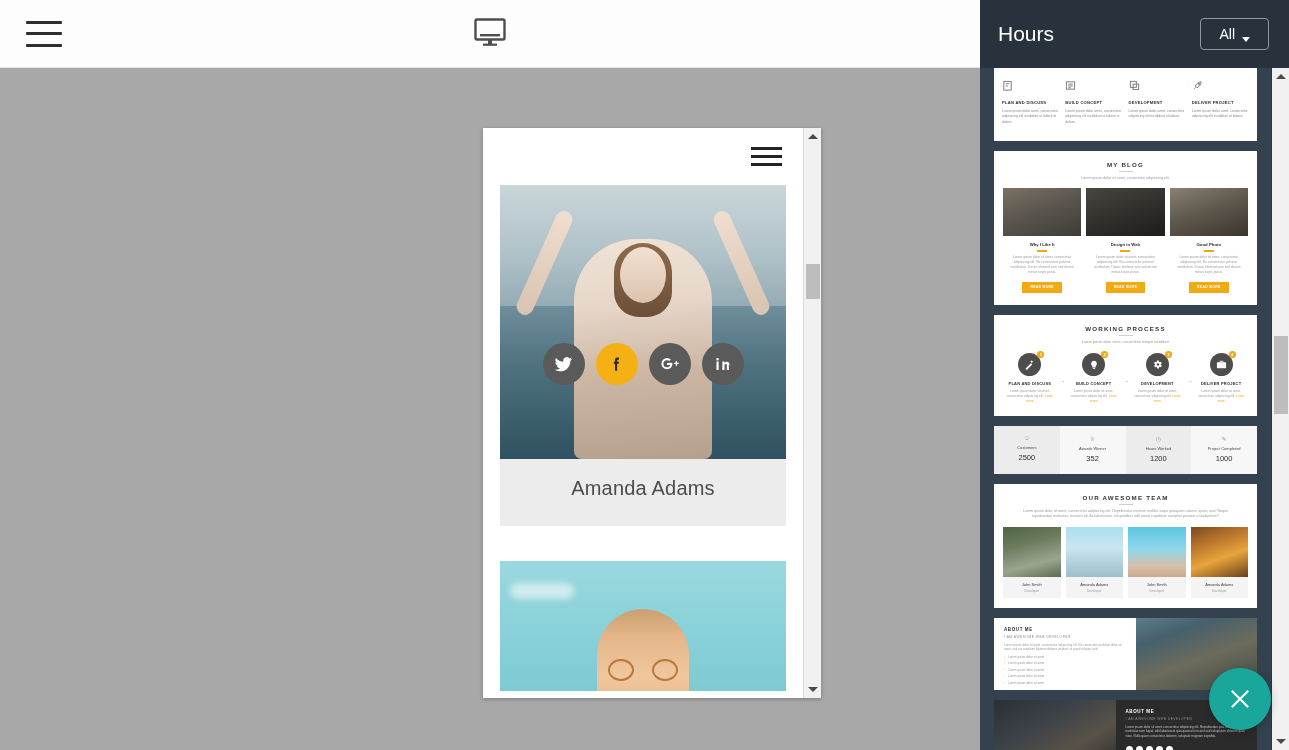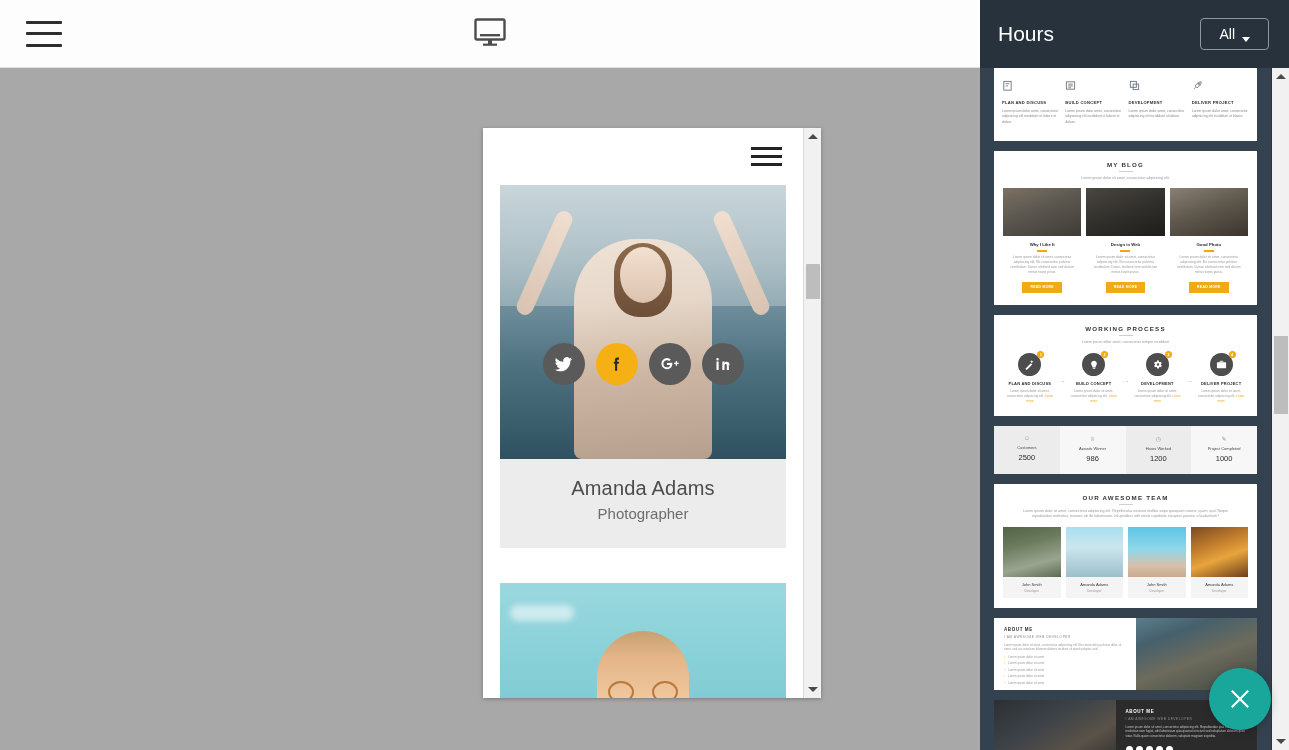--- a/index.html
+++ b/index.html
@@ -355,21 +355,20 @@
           <div class="social-btn" style="background:#5a5a5a">
             <svg width="18" height="18" viewBox="0 0 24 24" fill="#fff">
                 <path d="M6.2 8.6H3.3V20h2.9V8.6zM4.75 4a1.7 1.7 0 1 0 0 3.4 1.7 1.7 0 0 0 0-3.4zM20.7 13.5c0-3-1.6-4.4-3.75-4.4-1.72 0-2.5.95-2.93 1.62V8.6h-2.9c.04.82 0 11.4 0 11.4h2.9v-6.37c0-.26.02-.52.1-.7.2-.52.68-1.06 1.48-1.06 1.05 0 1.47.8 1.47 1.96V20h2.9l-.27-6.5z"></path>
               </svg>
           </div>
         </div>
       </div>
 
       <div class="hero-caption">
         <div class="nm">Amanda Adams</div>
-        <div class="rl">Photographer</div>
       </div>
 
       <div class="hero-photo2">
         <div class="cloud"></div>
         <div class="head2"></div>
         <div class="glasses">
           <span class="l"></span>
           <span class="r"></span>
         </div>
       </div>
@@ -521,21 +520,21 @@
     <div class="block">
       <div class="cnt-row">
         <div class="cnt-cell">
           <div class="cnt-ic">☺</div>
           <div class="cnt-l">Customers</div>
           <div class="cnt-v">2500</div>
         </div>
         <div class="cnt-cell">
           <div class="cnt-ic">♕</div>
           <div class="cnt-l">Awards Winner</div>
-          <div class="cnt-v">986</div>
+          <div class="cnt-v">352</div>
         </div>
         <div class="cnt-cell">
           <div class="cnt-ic">◷</div>
           <div class="cnt-l">Hours Worked</div>
           <div class="cnt-v">1200</div>
         </div>
         <div class="cnt-cell">
           <div class="cnt-ic">✎</div>
           <div class="cnt-l">Project Completed</div>
           <div class="cnt-v">1000</div>

